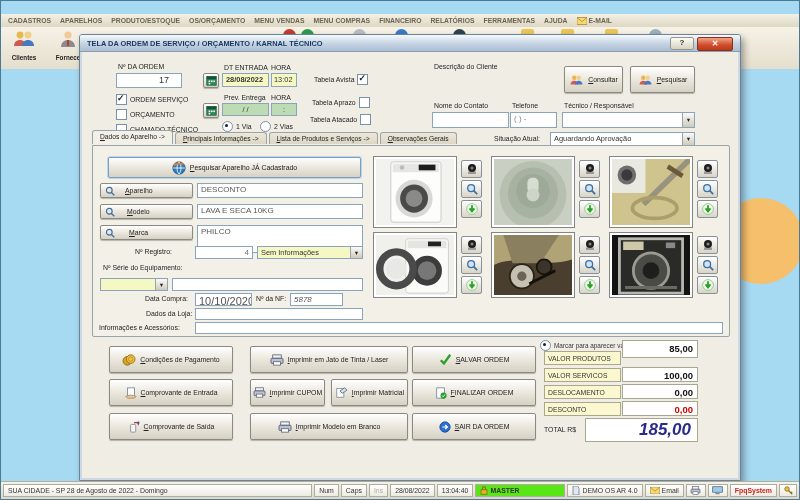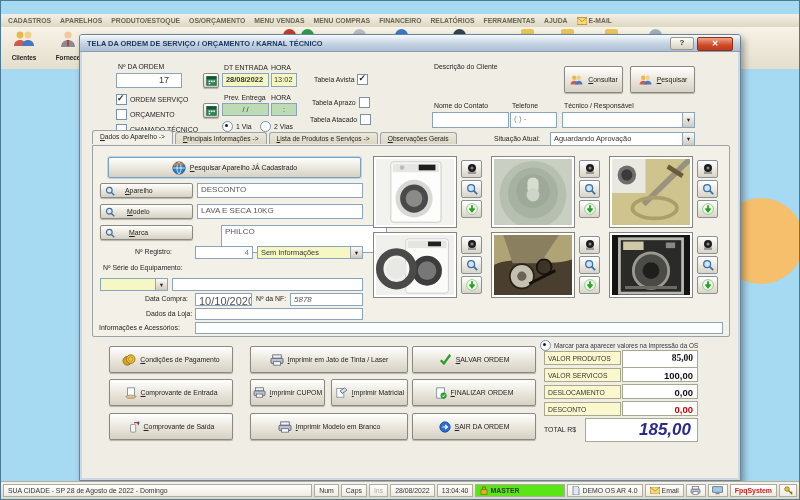--- a/index.html
+++ b/index.html
@@ -299,39 +299,39 @@
         </div>
         <div class="fld" style="left:104px;top:58px;width:166px;height:15px;color:#555;">LAVA E SECA 10KG</div>
 
         <div class="btn3d" style="left:7px;top:79px;width:93px;height:15px;justify-content:flex-start;padding-left:4px;gap:14px;">
           <svg width="10" height="10" viewBox="0 0 14 14">
               <circle cx="6" cy="6" r="4" fill="none" stroke="#3a6ea5" stroke-width="1.6"></circle>
               <line x1="9" y1="9" x2="13" y2="13" stroke="#3a6ea5" stroke-width="1.8"></line>
             </svg>
           <span class="lbl u">Marca</span>
         </div>
-        <div class="fld" style="left:104px;top:79px;width:166px;height:28px;color:#555;margin-left:24px;">PHILCO</div>
+        <div class="fld" style="left:104px;top:79px;width:166px;height:28px;color:#555;">PHILCO</div>
 
         <div class="lab" style="left:42px;top:89px;top:102px;">Nº Registro:</div>
         <div class="fld right" style="left:102px;top:100px;width:58px;height:13px;color:#777;">4</div>
         <div class="sel ylw" style="left:164px;top:100px;width:106px;height:13px;">
           <span>Sem Informações</span><span class="arr">▼</span>
         </div>
 
         <div class="lab" style="left:10px;top:118px;">Nº Série do Equipamento:</div>
 
         <div class="sel ylw" style="left:7px;top:132px;width:68px;height:13px;">
           <span></span><span class="arr">▼</span>
         </div>
         <div class="fld" style="left:79px;top:132px;width:191px;height:13px;"></div>
 
         <div class="lab" style="left:52px;top:149px;">Data Compra:</div>
         <div class="fld" style="left:102px;top:147px;width:57px;height:13px;font-size:11px;color:#555;">10/10/2020</div>
         <div class="lab" style="left:163px;top:149px;">Nº da NF:</div>
-        <div class="fld" style="left:197px;top:147px;width:73px;height:13px;color:#555;font-style:italic;">5878</div>
+        <div class="fld" style="left:197px;top:147px;width:53px;height:13px;color:#555;font-style:italic;">5878</div>
 
         <div class="lab" style="left:53px;top:164px;">Dados da Loja:</div>
         <div class="fld" style="left:102px;top:162px;width:168px;height:12px;"></div>
 
         <div class="lab" style="left:6px;top:178px;">Informações e Acessórios:</div>
         <div class="fld" style="left:102px;top:176px;width:528px;height:12px;"></div>
 
         <div class="thumb" style="left:280px;top:10px;width:84px;height:72px;">
           <svg viewBox="0 0 84 70" preserveAspectRatio="none">
             <rect width="84" height="70" fill="#f2f2ef"></rect>
@@ -597,21 +597,21 @@
         </svg>
         <span class="lbl u">SAIR DA ORDEM</span>
       </div>
 
       <div class="cbrow" style="left:458px;top:288px;font-size:6.4px;color:#334;">
         <span class="radio on"></span>
           <span>Marcar para aparecer valores na Impressão da OS</span>
       </div>
 
       <div class="vlab" style="left:462px;top:299px;width:77px;height:14px;">VALOR PRODUTOS</div>
-      <div class="vval" style="left:540px;top:298px;width:76px;height:18px;font-family:Liberation Serif, serif;">85,00</div>
+      <div class="vval" style="left:540px;top:288px;width:76px;height:18px;">85,00</div>
 
       <div class="vlab" style="left:462px;top:316px;width:77px;height:14px;">VALOR SERVICOS</div>
       <div class="vval" style="left:540px;top:315px;width:76px;height:15px;">100,00</div>
 
       <div class="vlab" style="left:462px;top:333px;width:77px;height:14px;">DESLOCAMENTO</div>
       <div class="vval" style="left:540px;top:332px;width:76px;height:15px;">0,00</div>
 
       <div class="vlab" style="left:462px;top:350px;width:77px;height:14px;">DESCONTO</div>
       <div class="vval red" style="left:540px;top:349px;width:76px;height:15px;">0,00</div>
 

